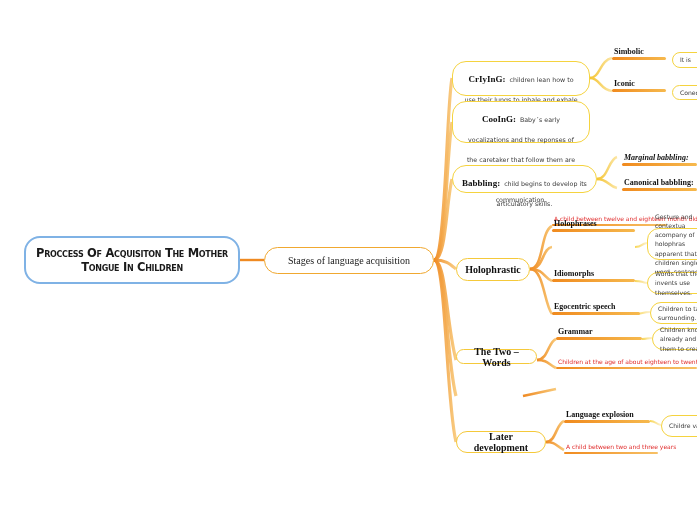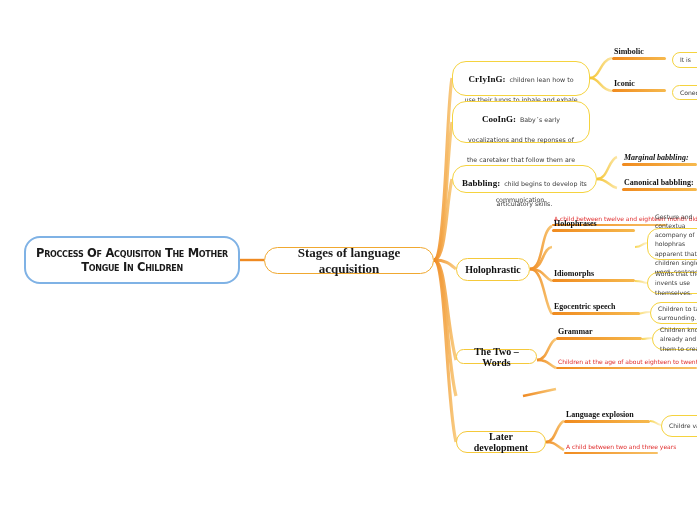--- a/index.html
+++ b/index.html
@@ -54,22 +54,22 @@
 
   
   .lvl1 {
     border: 1.6px solid #f0a830;
     border-radius: 14px;
     background: #ffffff;
     padding: 5px 10px;
   }
   .lvl1-text {
     font-family: "Liberation Serif", serif;
-    font-weight: bold;
-    font-size: 13px;
+    font-weight: normal;
+    font-size: 10px;
     color: #1a1a1a;
   }
 
   
   .lvl2 {
     border: 1.5px solid #f5d33f;
     border-radius: 14px;
     background: #ffffff;
     padding: 5px 9px;
     line-height: 1.25;

